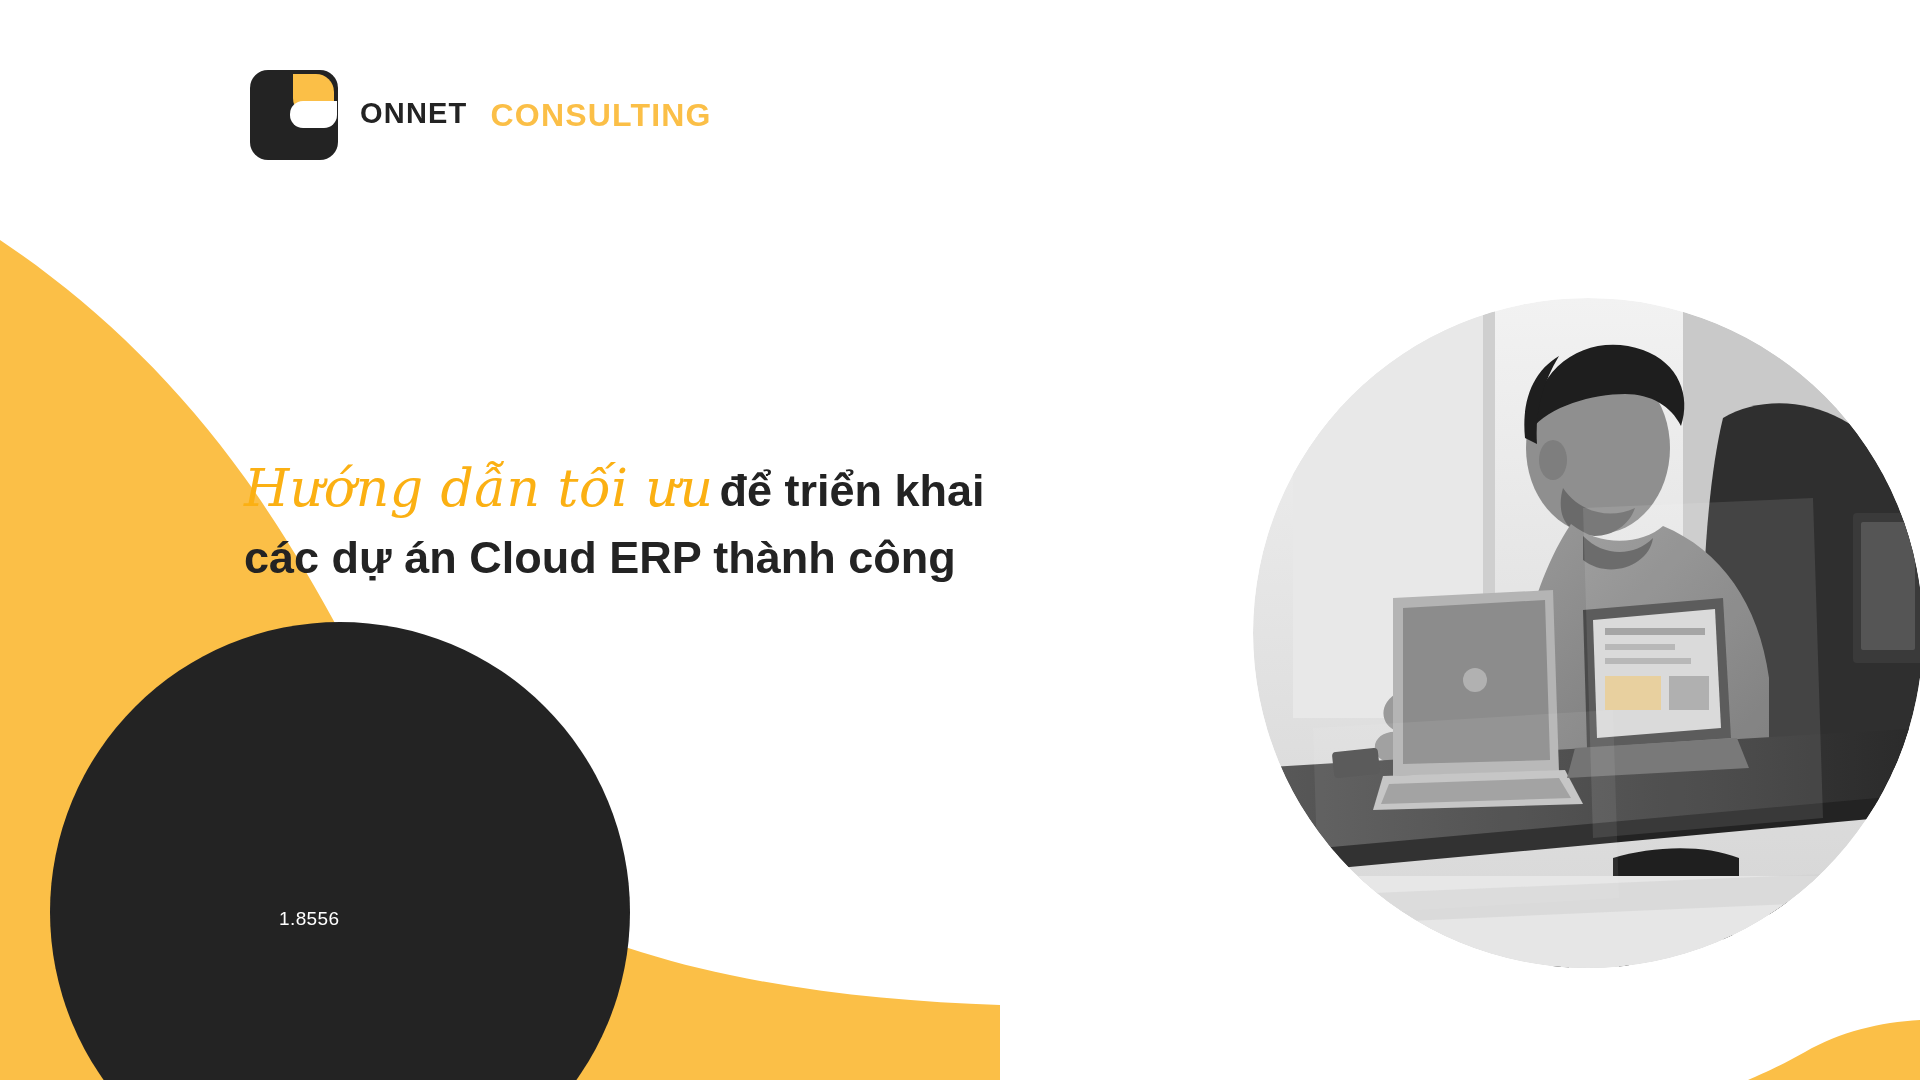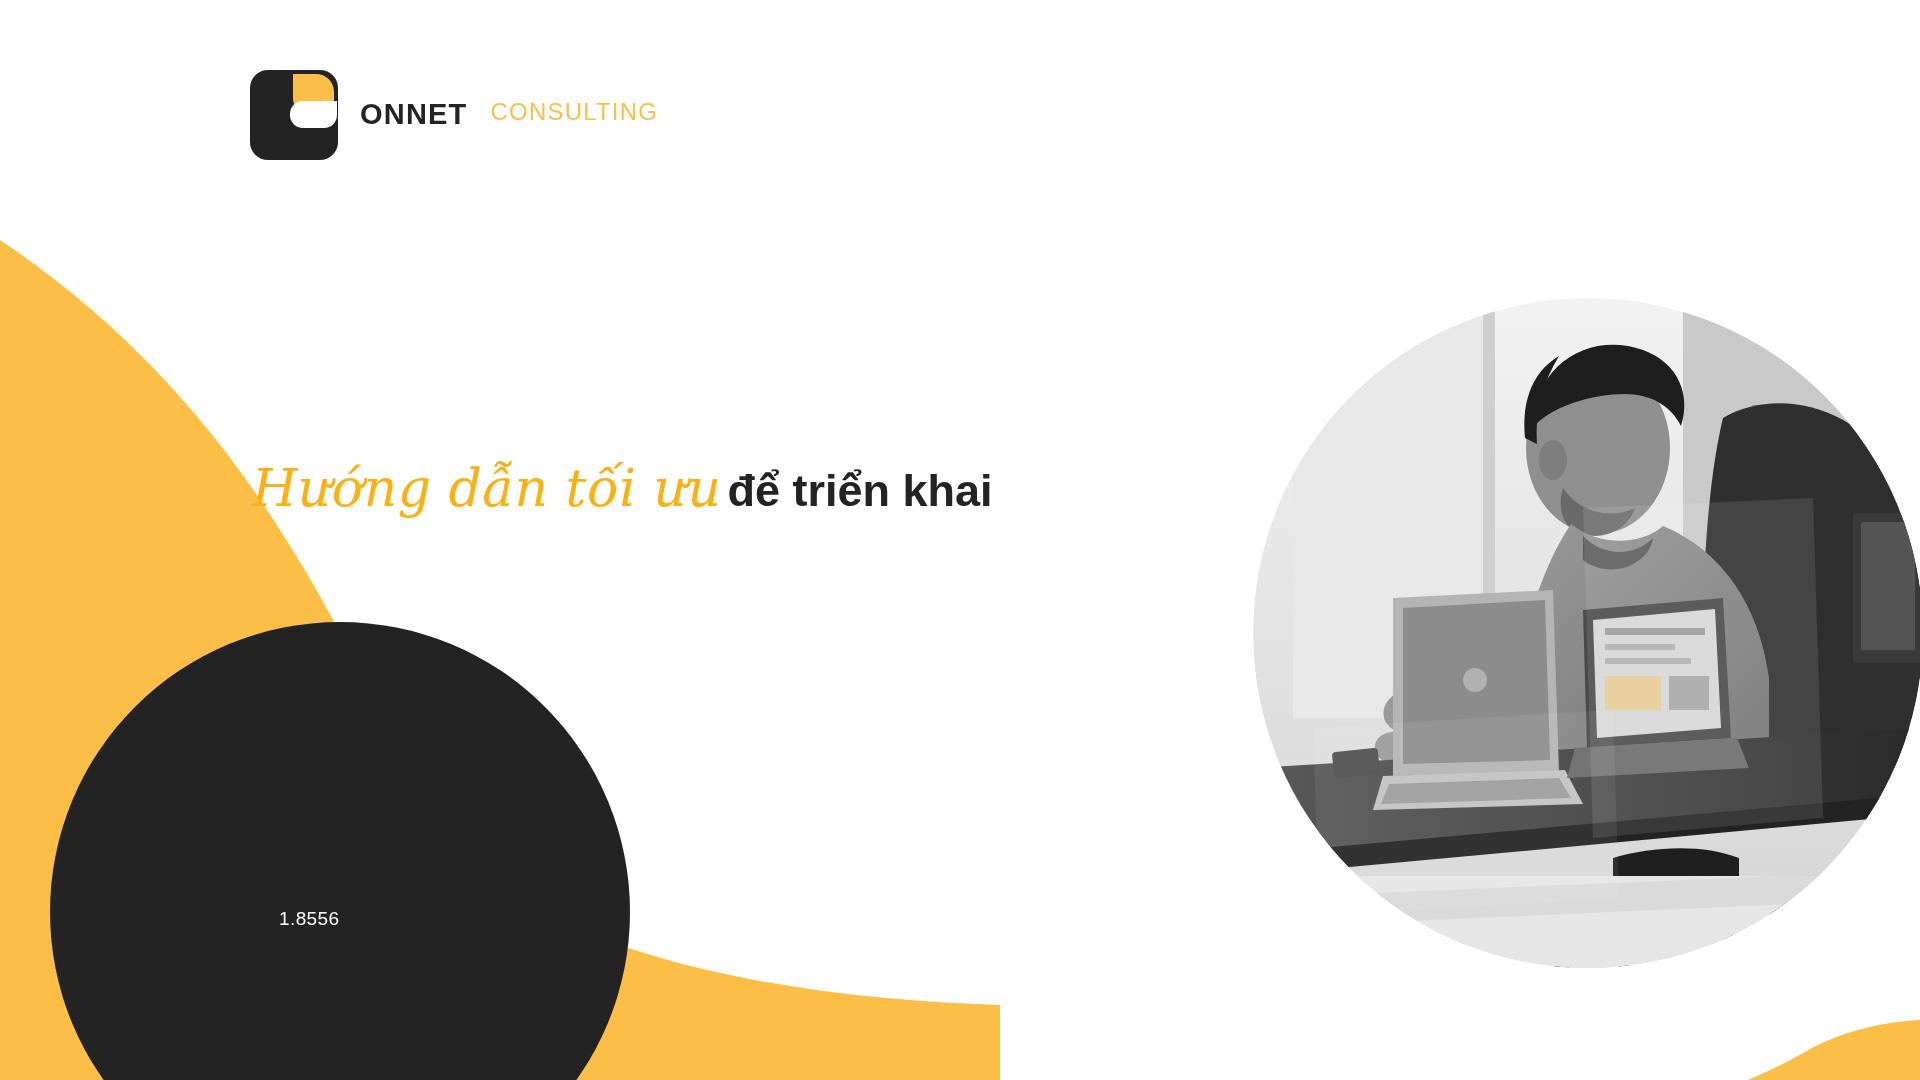--- a/index.html
+++ b/index.html
@@ -46,22 +46,22 @@
     line-height: 1.02;
     gap: 23px;
   }
   .logo-line1 {
     font-size: 29px;
     font-weight: bold;
     letter-spacing: 1.2px;
     color: #232323;
   }
   .logo-line2 {
-    font-size: 24px;
-    font-weight: normal;
+    font-size: 32px;
+    font-weight: bold;
     letter-spacing: 1.2px;
     color: #FBBF47;
   }
 
   
   .headline {
     position: absolute;
     left: 252px;
     top: 228px;
     width: 920px;
@@ -80,21 +80,21 @@
     color: #FBB013;
     letter-spacing: -0.3px;
     line-height: 1.18;
     margin-top: 8px;
     white-space: nowrap;
   }
 
   
   .subtitle {
     position: absolute;
-    left: 252px;
+    left: 244px;
     top: 452px;
     width: 940px;
     font-size: 45px;
     font-weight: bold;
     color: #232323;
     line-height: 1.42;
   }
   .script {
     font-family: "DejaVu Serif", serif;
     font-style: italic;
@@ -171,20 +171,21 @@
     </svg>
     <div class="logo-text">
       <span class="logo-line1">ONNET</span>
       <span class="logo-line2">CONSULTING</span>
     </div>
   </div>
 
 
   <div class="subtitle">
     <span class="script">Hướng dẫn tối ưu</span><span>để triển khai</span><br>
+    <span>các dự án Cloud ERP thành công</span>
   </div>
 
   <div class="date-badge">1.8556</div>
 
   <div class="photo-circle">
     <svg class="photo-svg" width="670" height="670" viewBox="0 0 670 670" xmlns="http://www.w3.org/2000/svg">
       <defs>
         <clipPath id="circleClip">
             <circle cx="335" cy="335" r="335"></circle>
           </clipPath>

